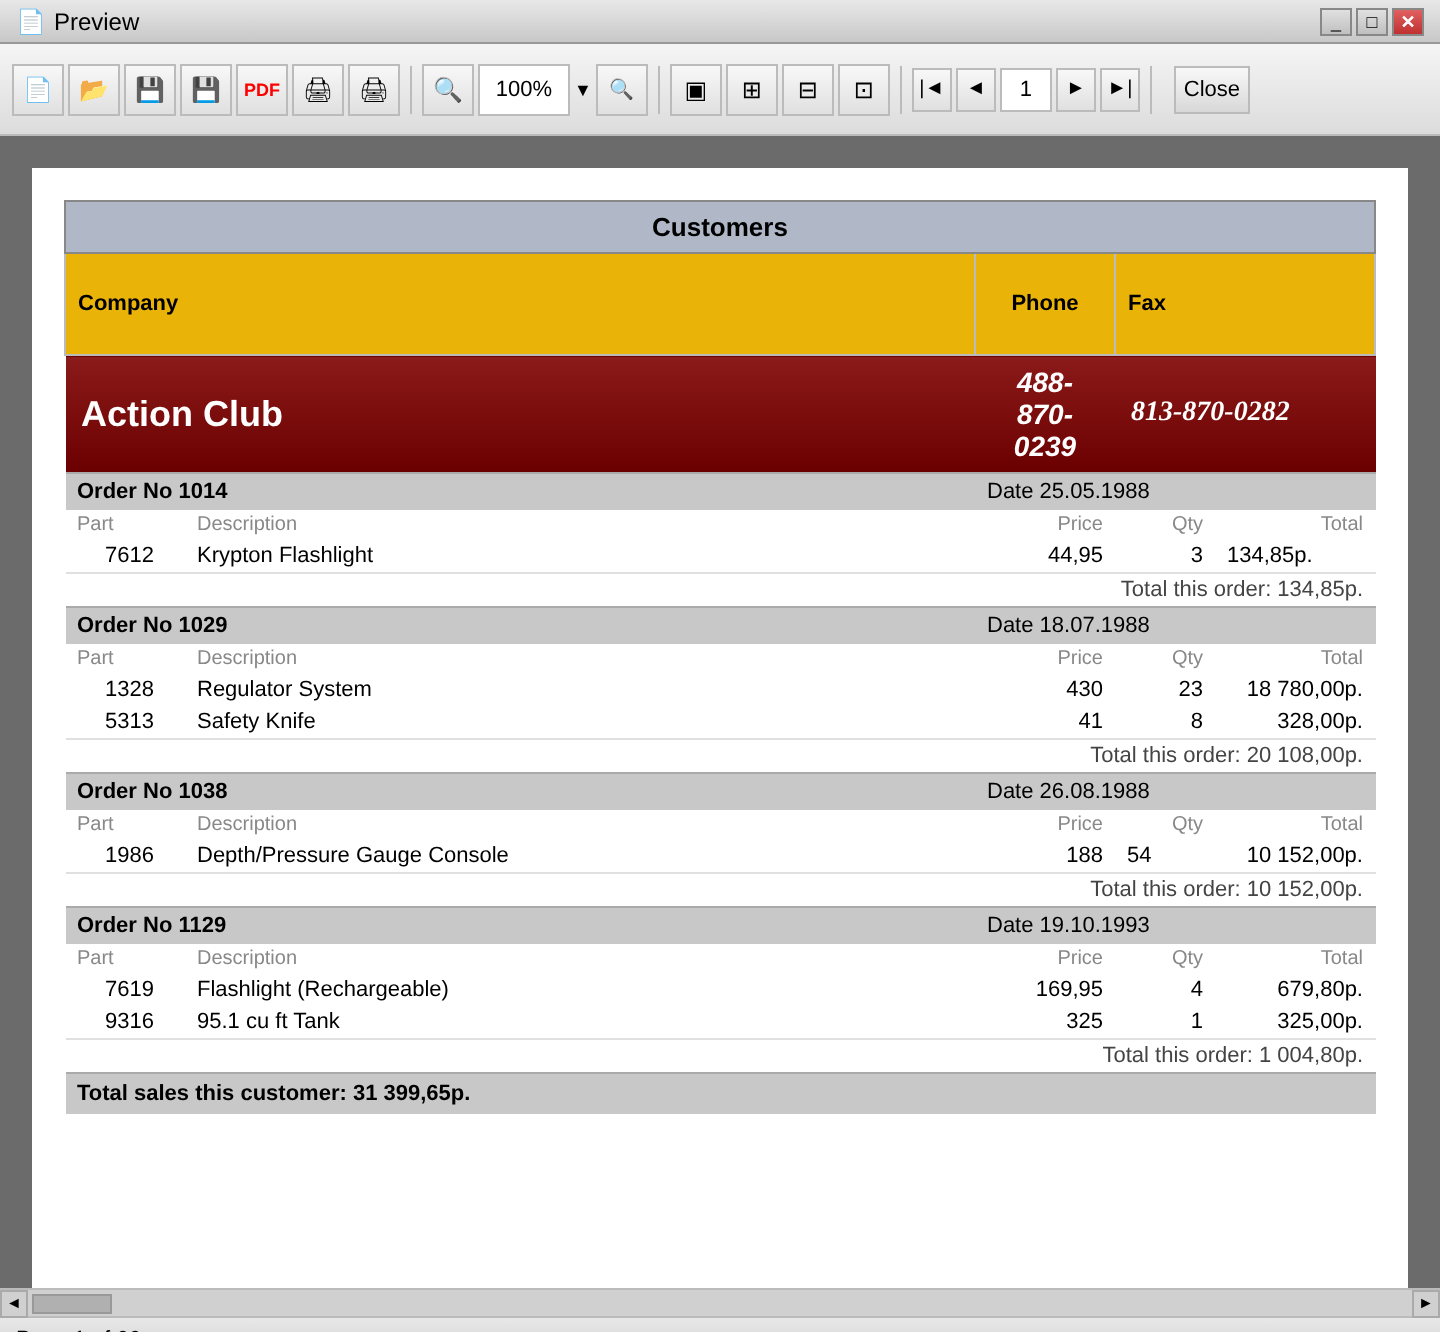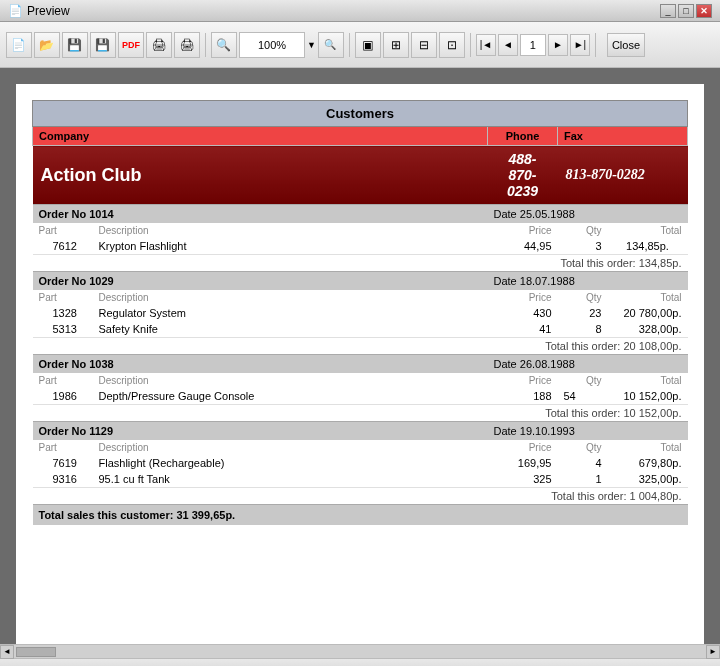--- a/index.html
+++ b/index.html
@@ -40,21 +40,21 @@
       background: linear-gradient(to bottom, #f8f8f8, #e0e0e0);
       border: 1px solid #bbb;
       display: flex; align-items: center; justify-content: center;
       cursor: pointer; font-size: 12px;
     }
     .tool-separator { width: 1px; height: 24px; background: #bbb; margin: 0 3px; }
     .zoom-box {
       display: flex; align-items: center; gap: 2px;
     }
     .zoom-input {
-      width: 66px; height: 22px; border: 1px solid #bbb;
+      width: 46px; height: 22px; border: 1px solid #bbb;
       background: white; text-align: center; font-size: 11px; padding: 12px 2px;
     }
     .nav-btn {
       width: 20px; height: 22px;
       background: linear-gradient(to bottom, #f8f8f8, #e0e0e0);
       border: 1px solid #bbb;
       display: flex; align-items: center; justify-content: center;
       cursor: pointer; font-size: 10px;
     }
     .page-num-input {
@@ -97,23 +97,23 @@
     .report-title {
       text-align: center;
       font-size: 13px;
       font-weight: bold;
       background: #b0b8c8;
       padding: 5px;
       border: 1px solid #888;
     }
 
     .header-row td {
-      background: #ef4444;
+      background: #eab308;
       font-weight: bold;
-      padding: 3px 6px;
+      padding: 19px 6px;
       border: 1px solid #bbb;
     }
 
     .customer-row td {
       background: linear-gradient(to bottom, #8b1a1a, #6b0000);
       color: white;
       font-weight: bold;
       padding: 5px 8px;
       font-size: 13px;
     }
@@ -266,42 +266,42 @@
       <td>Description</td>
       <td style="width:70px; text-align:right;">Price</td>
       <td style="width:50px; text-align:right;">Qty</td>
       <td style="width:80px; text-align:right;">Total</td>
     </tr>
           <tr class="data-row">
         <td style="padding-left:20px;">7612</td>
         <td>Krypton Flashlight</td>
         <td style="text-align:right;">44,95</td>
         <td style="text-align:right;">3</td>
-        <td style="text-align:center;">134,85p.</td>
+        <td style="text-align:left;">134,85p.</td>
       </tr>
           <tr class="subtotal-row">
       <td colspan="5" style="text-align:right; color:#444; font-size:11px; padding-right:6px;">Total this order: 134,85p.</td>
     </tr>
           <tr class="order-header-row">
       <td colspan="2"><b>Order No 1029</b></td>
       <td colspan="3">Date 18.07.1988</td>
     </tr>
           <tr class="col-header-row">
       <td style="width:60px;">Part</td>
       <td>Description</td>
       <td style="width:70px; text-align:right;">Price</td>
       <td style="width:50px; text-align:right;">Qty</td>
       <td style="width:80px; text-align:right;">Total</td>
     </tr>
           <tr class="data-row">
         <td style="padding-left:20px;">1328</td>
         <td>Regulator System</td>
         <td style="text-align:right;">430</td>
         <td style="text-align:right;">23</td>
-        <td style="text-align:right;">20 780,00p.</td>
+        <td style="text-align:right;">18 780,00p.</td>
       </tr>
           <tr class="data-row">
         <td style="padding-left:20px;">5313</td>
         <td>Safety Knife</td>
         <td style="text-align:right;">41</td>
         <td style="text-align:right;">8</td>
         <td style="text-align:right;">328,00p.</td>
       </tr>
           <tr class="subtotal-row">
       <td colspan="5" style="text-align:right; color:#444; font-size:11px; padding-right:6px;">Total this order: 20 108,00p.</td>

